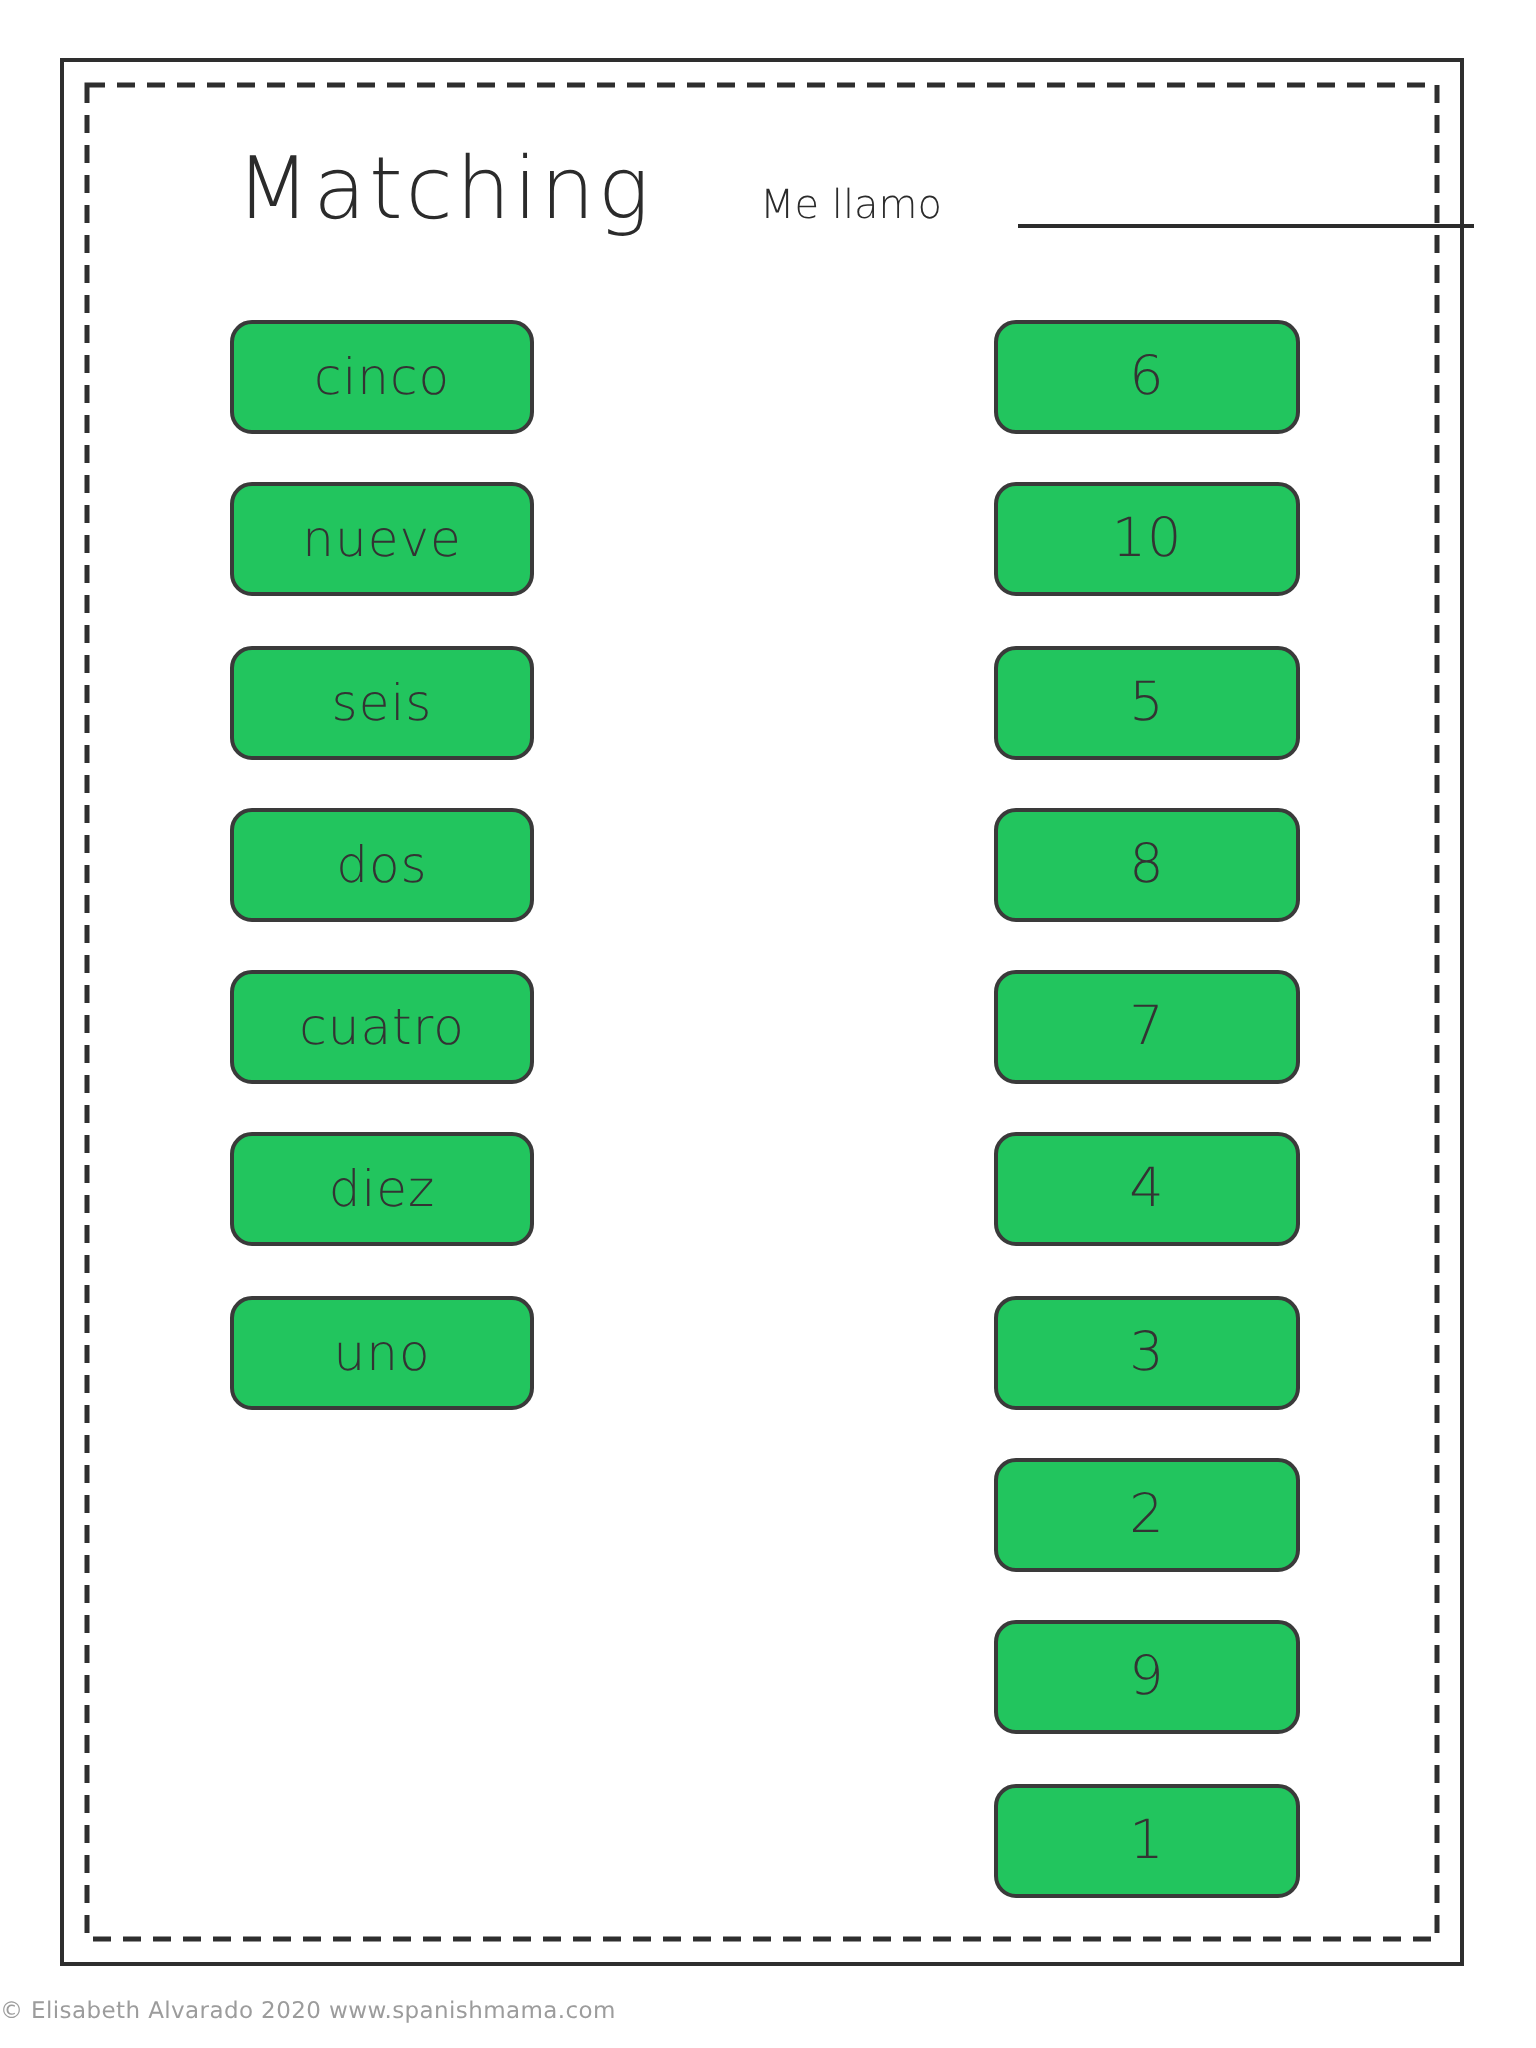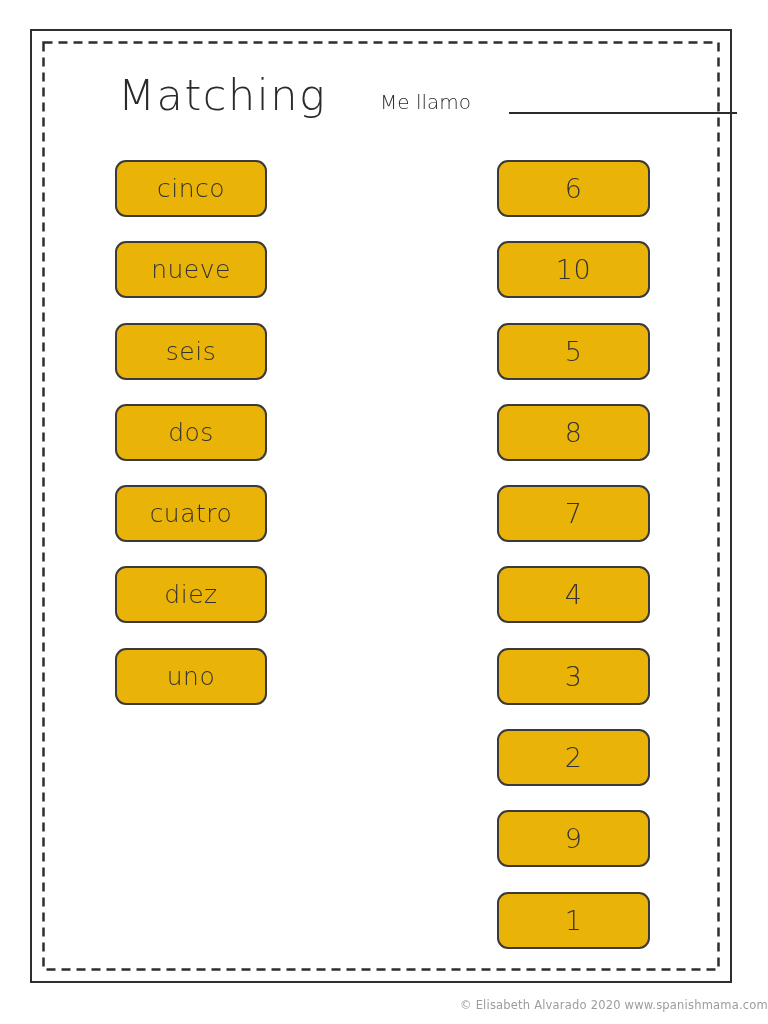--- a/index.html
+++ b/index.html
@@ -72,37 +72,37 @@
     gap: 24.3px;
   }
   .col-words   { left: 115px; width: 152px; }
   .col-numbers { left: 497px; width: 153px; }
 
   .card {
     height: 57px;
     box-sizing: border-box;
     border: 2.5px solid #3a3a3a;
     border-radius: 11px;
-    background: #eab308;
+    background: #22c55e;
     display: flex;
     align-items: center;
     justify-content: center;
     font-size: 25px;
     font-weight: 300;
     letter-spacing: 0.5px;
     color: #333333;
   }
   .col-numbers .card { font-size: 27px; }
 
   .footer {
     position: absolute;
     left: 0;
     top: 998px;
     width: 100%;
-    text-align: right;
+    text-align: left;
     font-size: 11.5px;
     color: #9c9c9c;
     letter-spacing: 0.2px;
   }
 </style>
 </head>
 <body>
 
 <div class="outer-border">
   <div class="dashed-frame">

